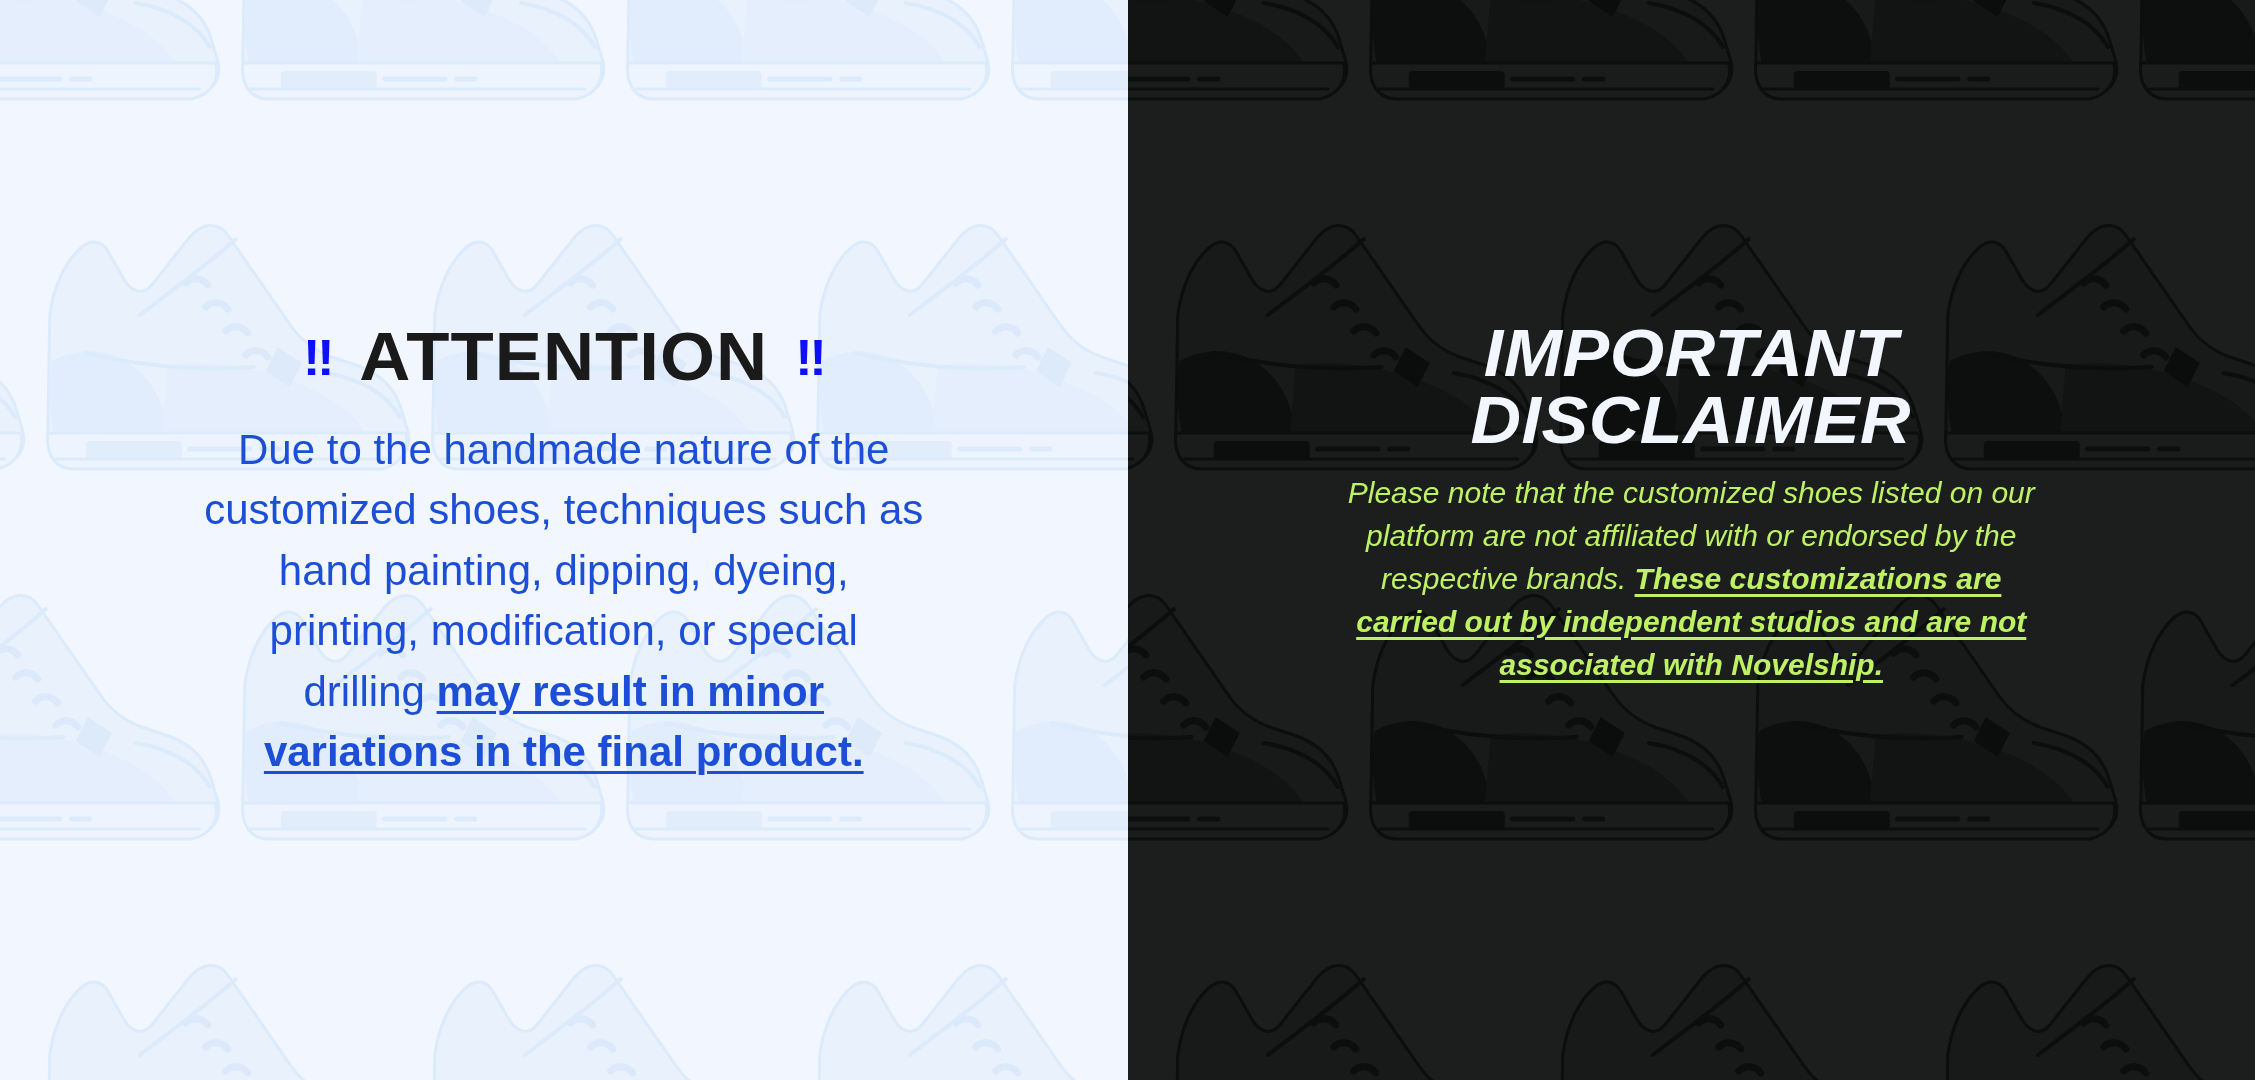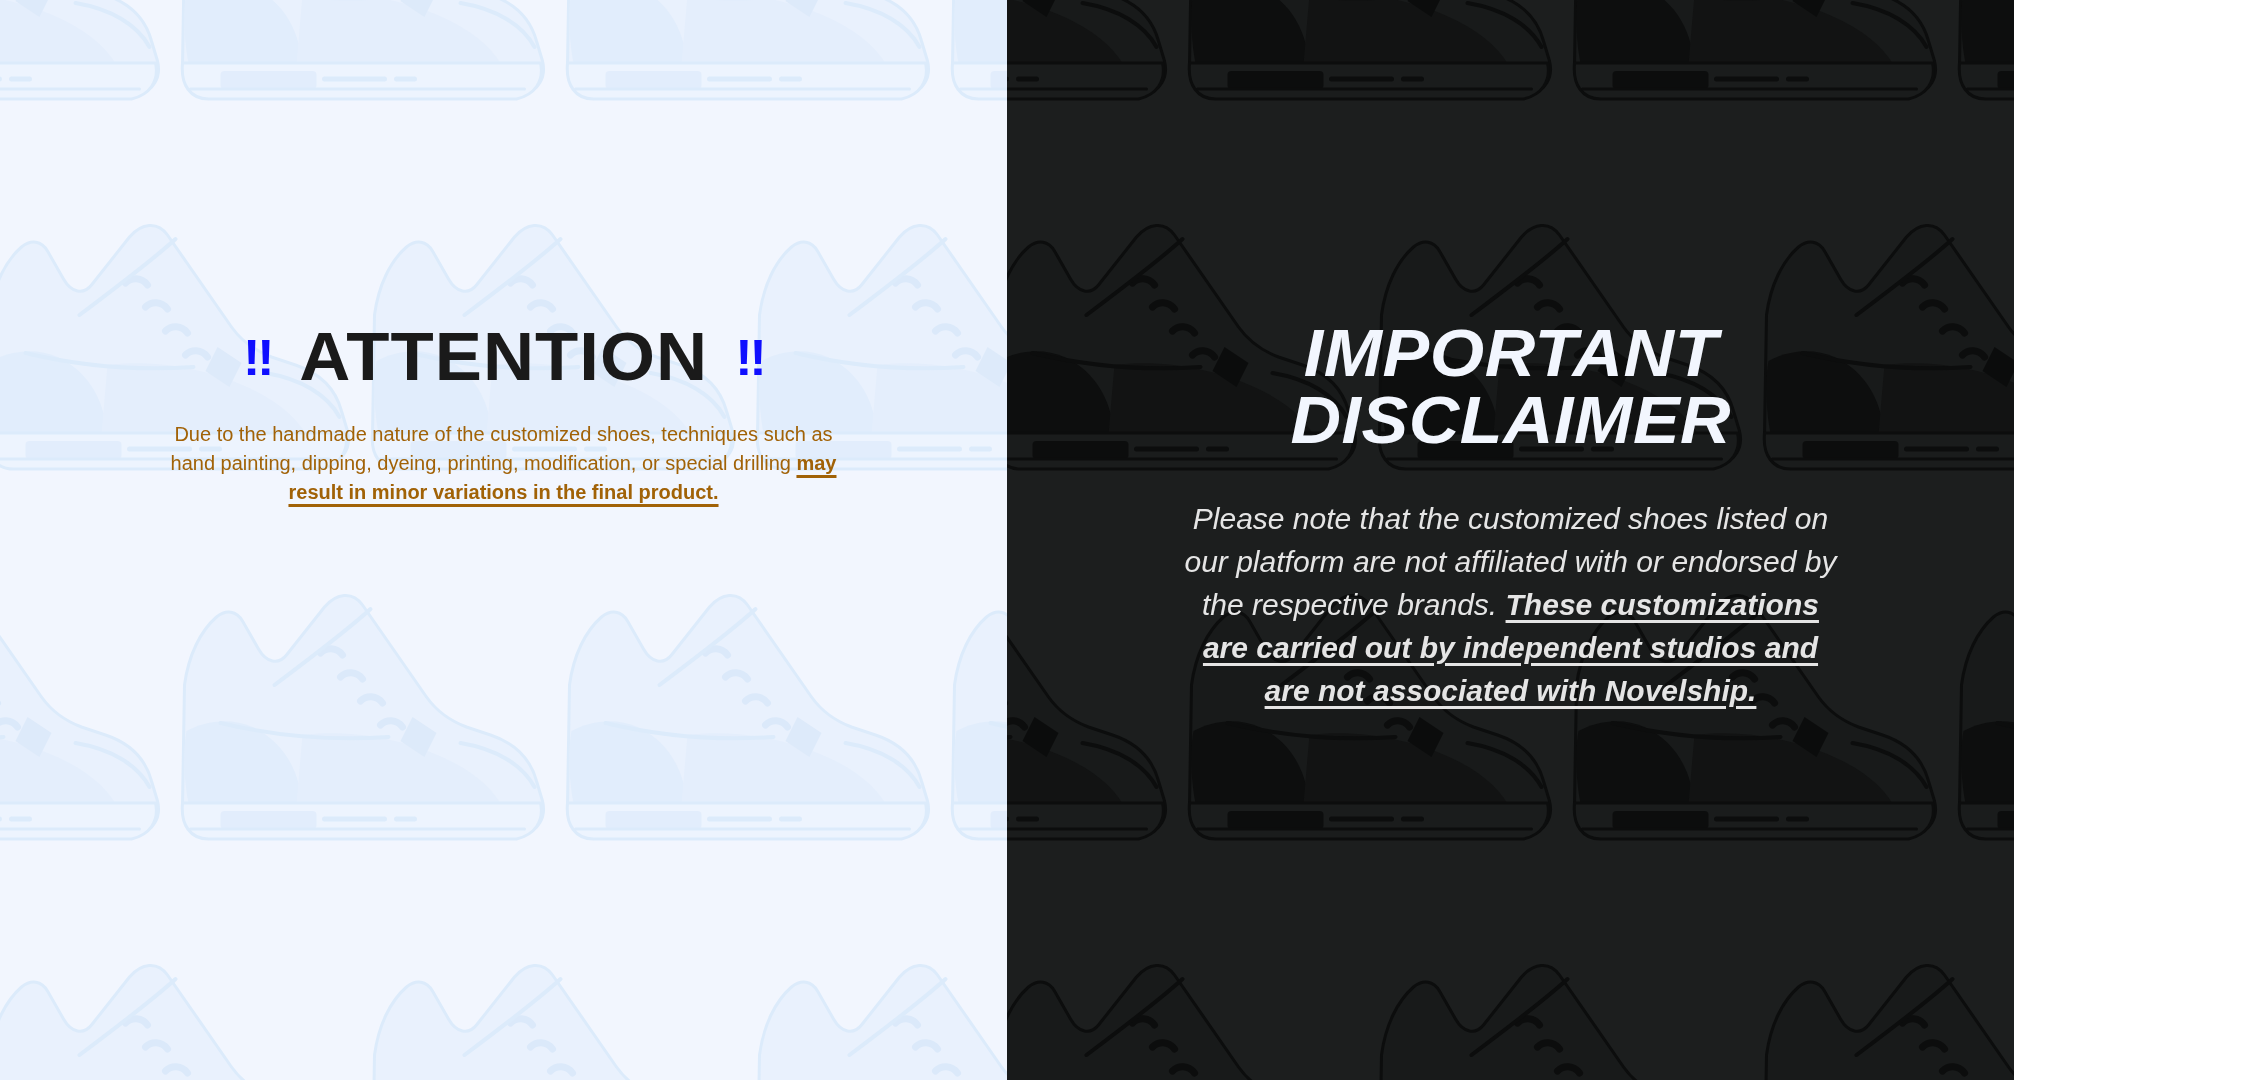--- a/index.html
+++ b/index.html
@@ -9,21 +9,21 @@
   }
   body {
     width: 2255px;
     height: 1080px;
     overflow: hidden;
     font-family: "Liberation Sans", sans-serif;
   }
 
   .banner {
     position: relative;
-    width: 2014px;
+    width: 2255px;
     height: 1080px;
     display: flex;
   }
 
   .panel {
     position: relative;
     width: 50%;
     height: 100%;
     overflow: hidden;
     display: flex;
@@ -104,32 +104,32 @@
 
   
   .body-text {
     margin: 0;
     font-family: "Liberation Sans", sans-serif;
     font-weight: 400;
     line-height: 1.44;
   }
 
   .body-light {
-    font-size: 20px;
-    color: #a16207;
+    font-size: 42px;
+    color: #1d4ed8;
     margin-top: 30px;
     max-width: 720px;
     margin-left: auto;
     margin-right: auto;
   }
 
   .body-dark {
     font-size: 30px;
-    color: #e5e5e5;
-    margin-top: 42px;
+    color: #bef264;
+    margin-top: 16px;
     max-width: 700px;
     margin-left: auto;
     margin-right: auto;
   }
 
   .emph {
     font-weight: 700;
     text-decoration: underline;
     text-underline-offset: 5px;
     text-decoration-thickness: 2.5px;

